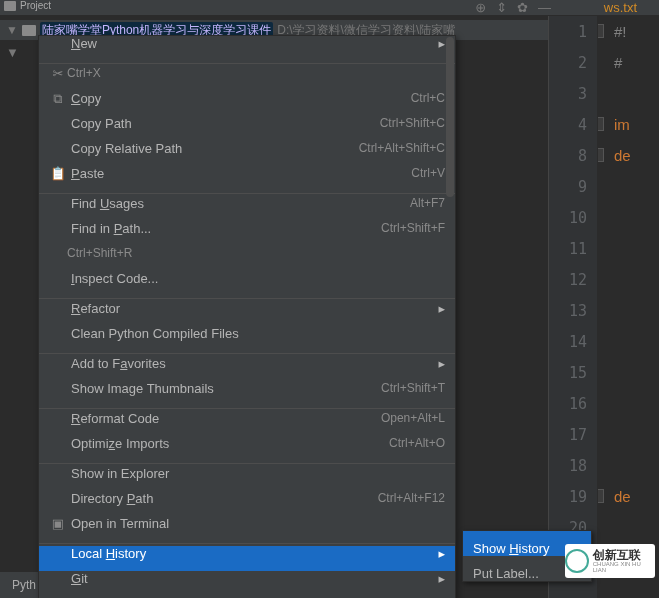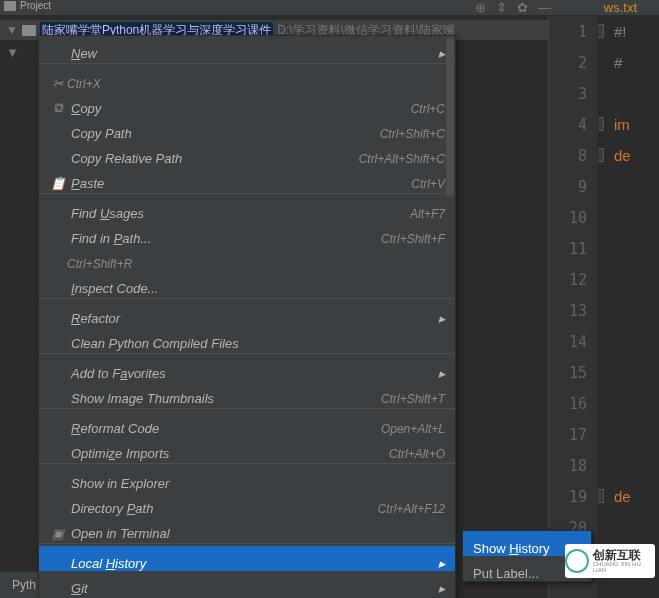--- a/index.html
+++ b/index.html
@@ -8,21 +8,21 @@
   .top-bar { position: absolute; top: 0; left: 0; right: 0; height: 16px; background: #3c3f41; border-bottom: 1px solid #2b2b2b; }
   .project-tab { position: absolute; left: 20px; top: 0; color: #aaa; font-size: 10px; }
   .folder-icon { position: absolute; left: 4px; top: 1px; width: 12px; height: 10px; background: #8a8a8a; border-radius: 1px; }
   .top-icons { position: absolute; right: 108px; top: 0; display: flex; gap: 10px; color: #777; font-size: 13px; }
   .top-file { position: absolute; right: 22px; top: 0; color: #777; font-size: 13px; }
 
   .crumb { position: absolute; top: 20px; left: 0; right: 0; height: 20px; background: #3c3f41; padding-left: 6px; color: #888; font-size: 12px; display:flex; align-items:center; gap:4px;}
   .crumb .arrow1 { color: #777; }
 
   .menu { position: absolute; top: 35px; left: 38px; width: 418px; background: #3c3f41; border: 1px solid #2c2c2c; box-shadow: 2px 2px 6px rgba(0,0,0,0.4); z-index: 10; }
-  .menu-row { display: flex; align-items: flex-end; height: 25px; padding: 0 10px; position: relative; font-style: italic; }
+  .menu-row { display: flex; align-items: flex-start; height: 25px; padding: 0 10px; position: relative; }
   .menu-row.sep { height: 1px; background: #4d4d4d; margin: 2px 0; padding:0;}
   .menu-icon { width: 18px; display: inline-flex; justify-content: center; color: #888; }
   .menu-label { flex: 1; color: #b5b5b5; padding-left: 4px; }
   .menu-label u { text-decoration: underline; }
   .menu-short { color: #8a8a8a; font-size: 12px; }
   .menu-arrow { position: absolute; right: 10px; color: #b5b5b5; }
   .menu-row.hover { background: #1a6bc4; }
   .menu-row.hover .menu-label, .menu-row.hover .menu-short, .menu-row.hover .menu-arrow { color: #fff; }
 
   .menu-scroll { position: absolute; right: 1px; top: 1px; width: 8px; height: 160px; background: #4d4d4d; border-radius: 4px; }

